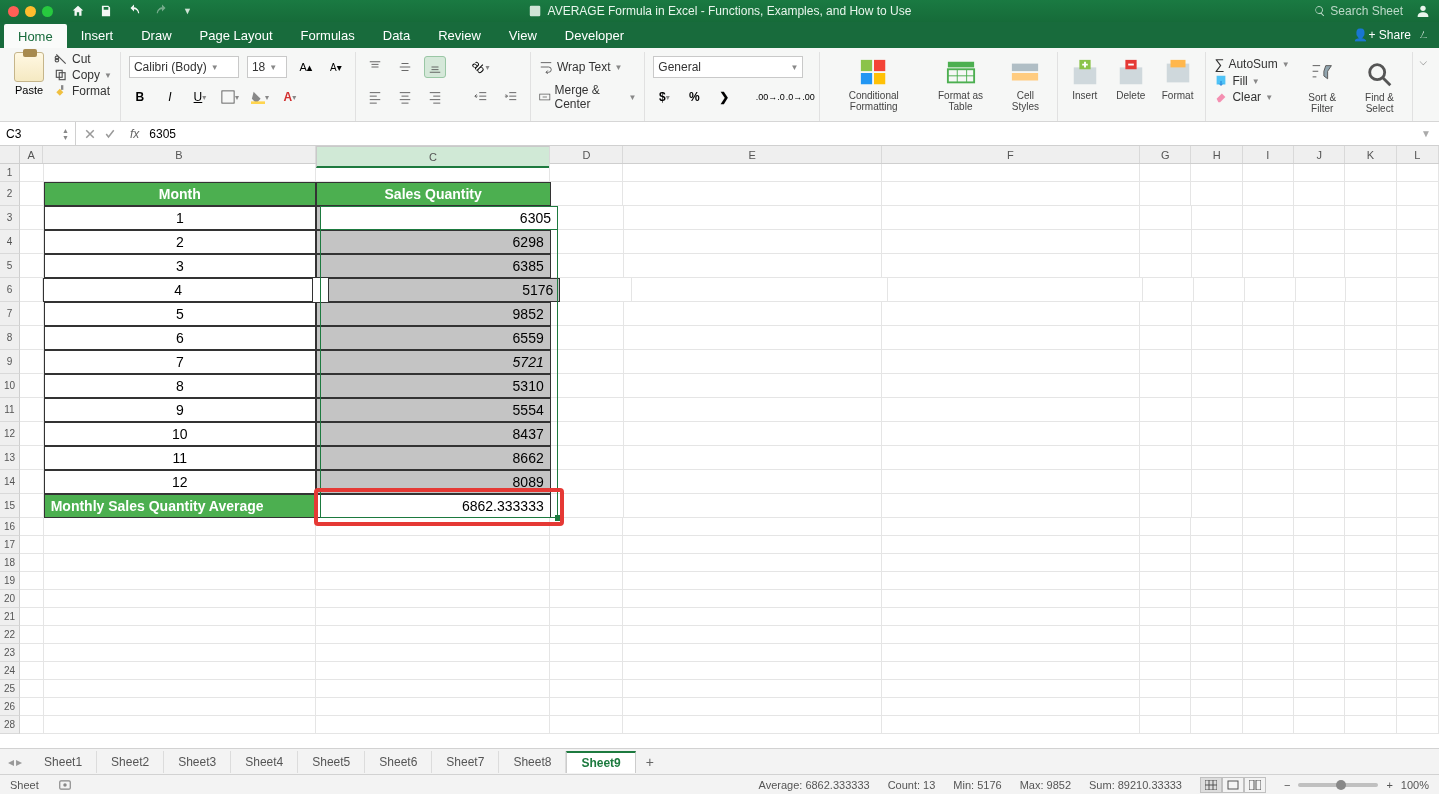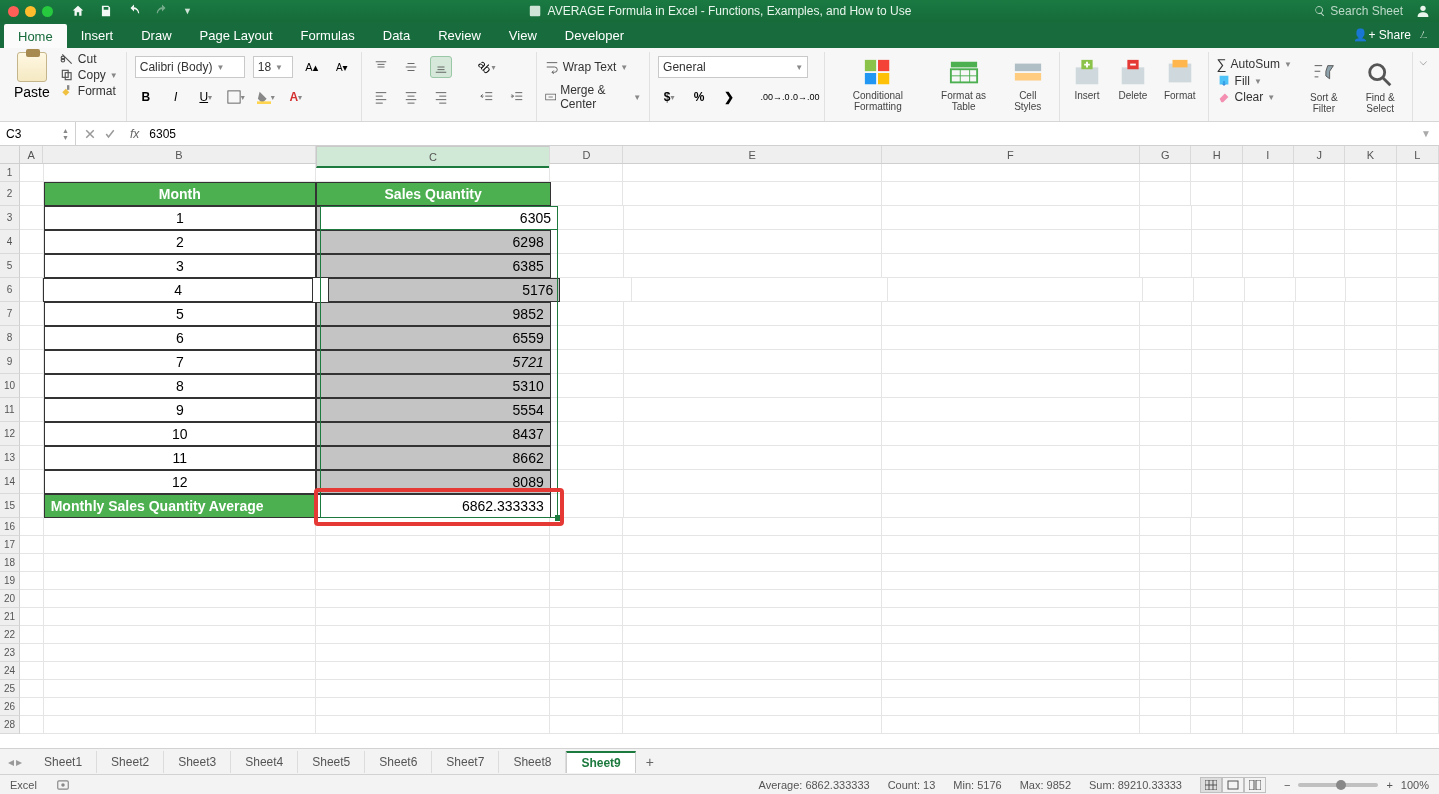--- a/index.html
+++ b/index.html
@@ -156,21 +156,21 @@
     <span style="font-size:10px;">ㄥ</span>
   </div>
 </div>
 
 <div class="ribbon">
 
   <div class="group">
     <div style="display:flex;gap:6px;">
       <div class="paste-col">
         <div class="paste-ic"></div>
-        <span style="font-size:14px;">Paste</span>
+        <span style="font-size:11px;">Paste</span>
       </div>
       <div class="clip-side">
         <span class="small-label">
             <svg viewBox="0 0 24 24">
               <path d="M10 10L4 4m6 6l10 10M8 14a3 3 0 11-6 0 3 3 0 016 0zm0-4a3 3 0 11-6 0 3 3 0 016 0z" stroke="#555" fill="none" stroke-width="2"></path>
             </svg>
             <span>Cut</span>
           </span>
         <span class="small-label">
             <svg viewBox="0 0 24 24">
@@ -901,21 +901,21 @@
       <div class="sheet-tab">Sheet5</div>
       <div class="sheet-tab">Sheet6</div>
       <div class="sheet-tab">Sheet7</div>
       <div class="sheet-tab">Sheet8</div>
       <div class="sheet-tab active">Sheet9</div>
     </div>
   <div class="addsheet">+</div>
 </div>
 
 <div class="statusbar">
-  <span>Excel</span>
+  <span>Sheet</span>
   <svg width="16" height="14" viewBox="0 0 24 24" fill="#888">
       <rect x="3" y="5" width="18" height="14" rx="2" fill="none" stroke="#888" stroke-width="2"></rect>
       <circle cx="12" cy="12" r="3"></circle>
     </svg>
   <div class="sp"></div>
   <span>Average: 6862.333333</span>
   <span>Count: 13</span>
   <span>Min: 5176</span>
   <span>Max: 9852</span>
   <span>Sum: 89210.33333</span>

